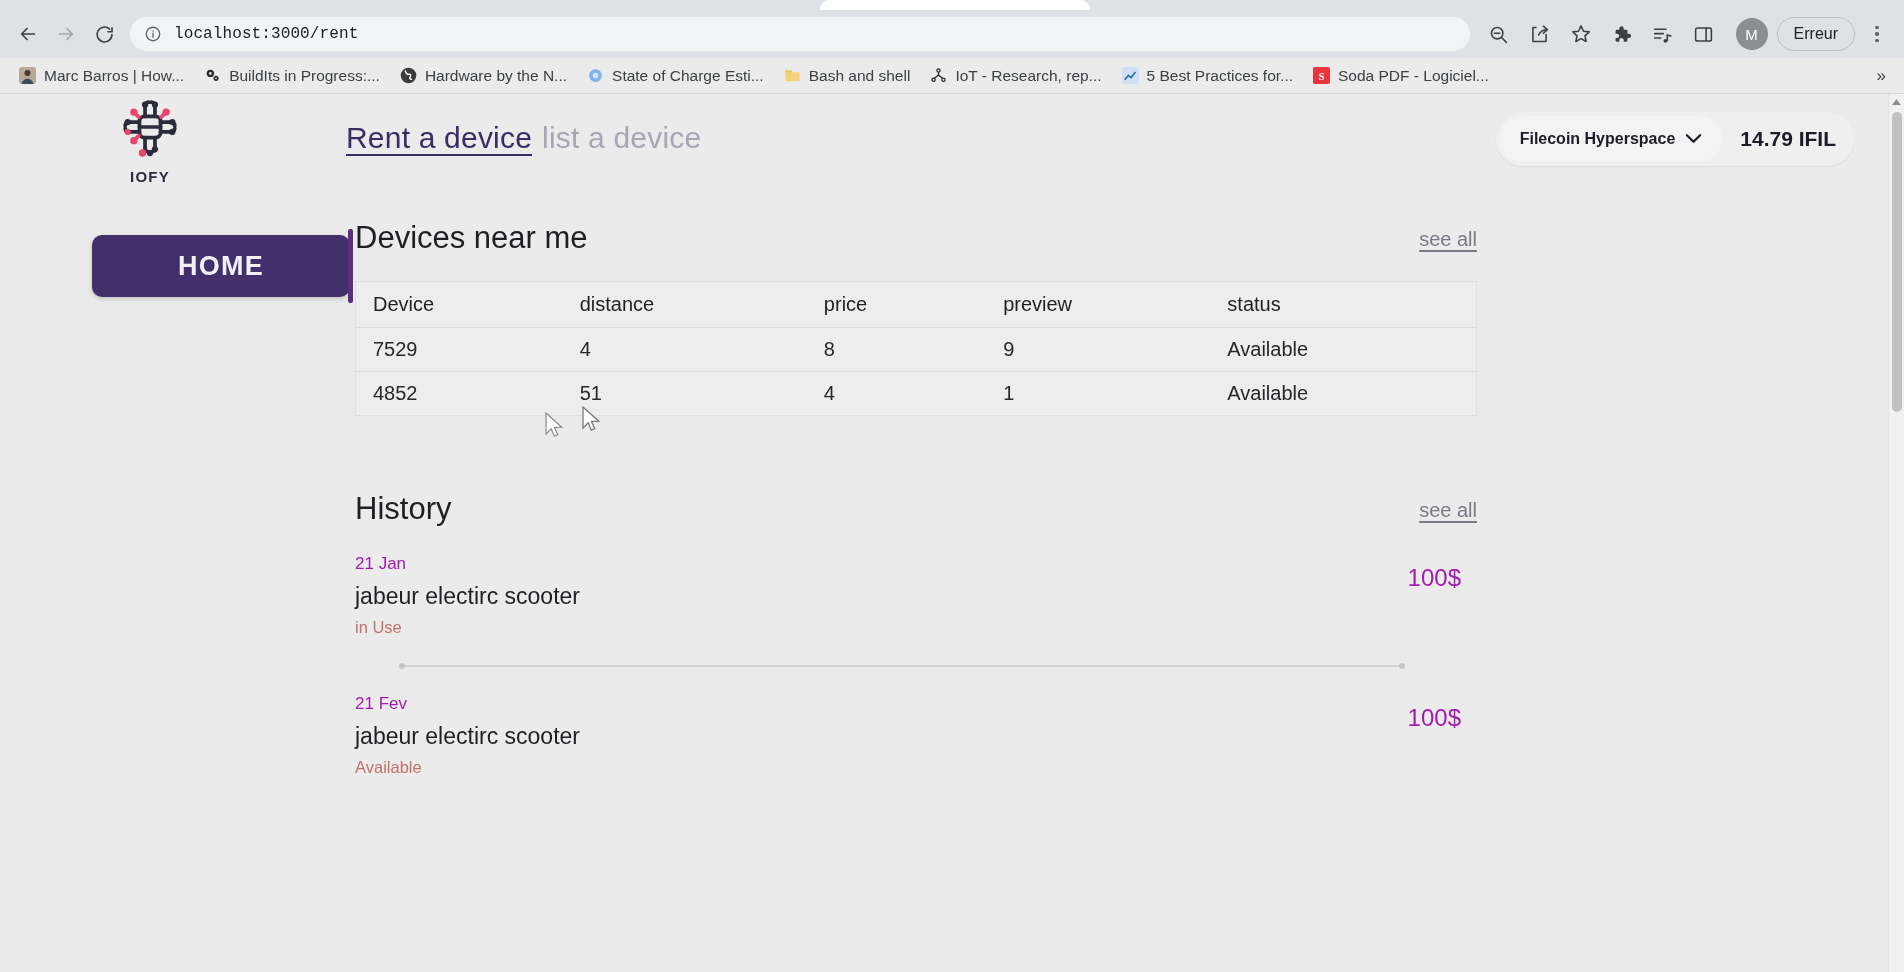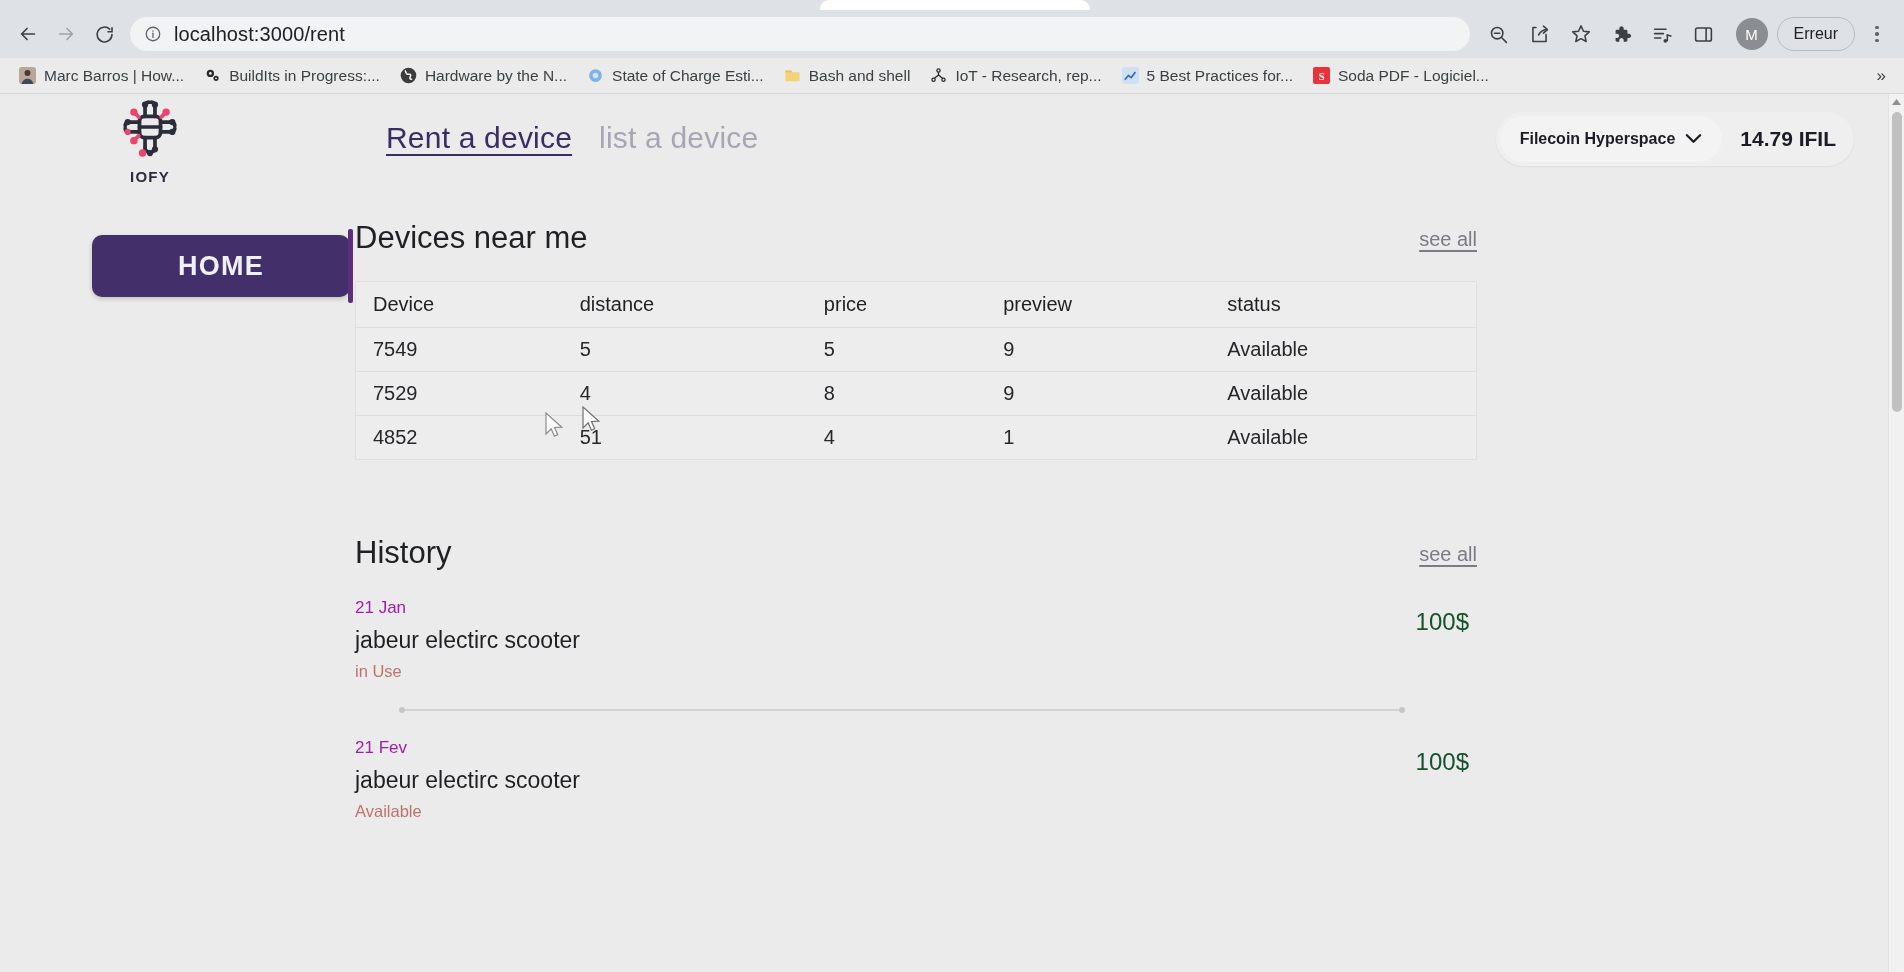--- a/index.html
+++ b/index.html
@@ -53,25 +53,26 @@
     border-radius: 17px;
     display: flex;
     align-items: center;
     padding: 0 14px;
     margin: 0 8px 0 6px;
     min-width: 0;
     max-width: 1400px;
   }
   .omnibox .info-ic { flex: none; margin-right: 12px; display:flex; }
   .omnibox .url {
-    font-size: 20px;
+    font-size: 16px;
     color: #202124;
     white-space: nowrap;
     overflow: hidden;
     letter-spacing: .1px;
+    font-family: Liberation Mono, monospace;
   }
 
   .tb-icons { display: flex; align-items: center; gap: 3px; flex: none; }
   .tb-ic {
     width: 38px; height: 38px;
     display: flex; align-items: center; justify-content: center;
     border-radius: 50%;
     flex: none;
   }
   .avatar-btn {
@@ -163,21 +164,21 @@
   }
   .brand .logo-mark { width: 62px; height: 62px; display: block; }
   .brand .logo-text {
     font-size: 15px;
     font-weight: 700;
     letter-spacing: 1.2px;
     color: #2b2d3a;
     margin-top: 10px;
   }
 
-  .main-nav { display: flex; align-items: baseline; gap: 27px; margin-left: 86px; }
+  .main-nav { display: flex; align-items: baseline; gap: 10px; margin-left: 46px; }
   .nav-link {
     font-size: 30px;
     color: #a9a6b3;
     letter-spacing: .2px;
   }
   .nav-link.active {
     color: #3b2c63;
     text-decoration: underline;
     text-underline-offset: 6px;
     text-decoration-thickness: 2px;
@@ -315,24 +316,24 @@
   .hist-item {
     width: 1122px;
     position: relative;
     padding-top: 27px;
   }
   .hist-date { font-size: 17px; color: #a21caf; }
   .hist-name { font-size: 23px; color: #1f2024; margin-top: 9px; }
   .hist-status { font-size: 16.5px; color: #c0736c; margin-top: 8px; }
   .hist-price {
     position: absolute;
-    right: 8px;
+    right: 16px;
     top: 37px;
     font-size: 24px;
-    color: #14532d;
+    color: #a21caf;
   }
   .hist-sep {
     width: 1000px;
     margin: 28px 0 0 47px;
     height: 2px;
     background: #d2d2d6;
     position: relative;
   }
   .hist-sep::before, .hist-sep::after {
     content: "";
@@ -617,27 +618,20 @@
           <tr>
             <th class="c1">Device</th>
             <th class="c2">distance</th>
             <th class="c3">price</th>
             <th class="c4">preview</th>
             <th class="c5">status</th>
           </tr>
         </thead>
         <tbody>
           <tr>
-            <td class="c1">7549</td>
-            <td class="c2">5</td>
-            <td class="c3">5</td>
-            <td class="c4">9</td>
-            <td class="c5">Available</td>
-          </tr>
-          <tr>
             <td class="c1">7529</td>
             <td class="c2">4</td>
             <td class="c3">8</td>
             <td class="c4">9</td>
             <td class="c5">Available</td>
           </tr>
           <tr>
             <td class="c1">4852</td>
             <td class="c2">51</td>
             <td class="c3">4</td>

